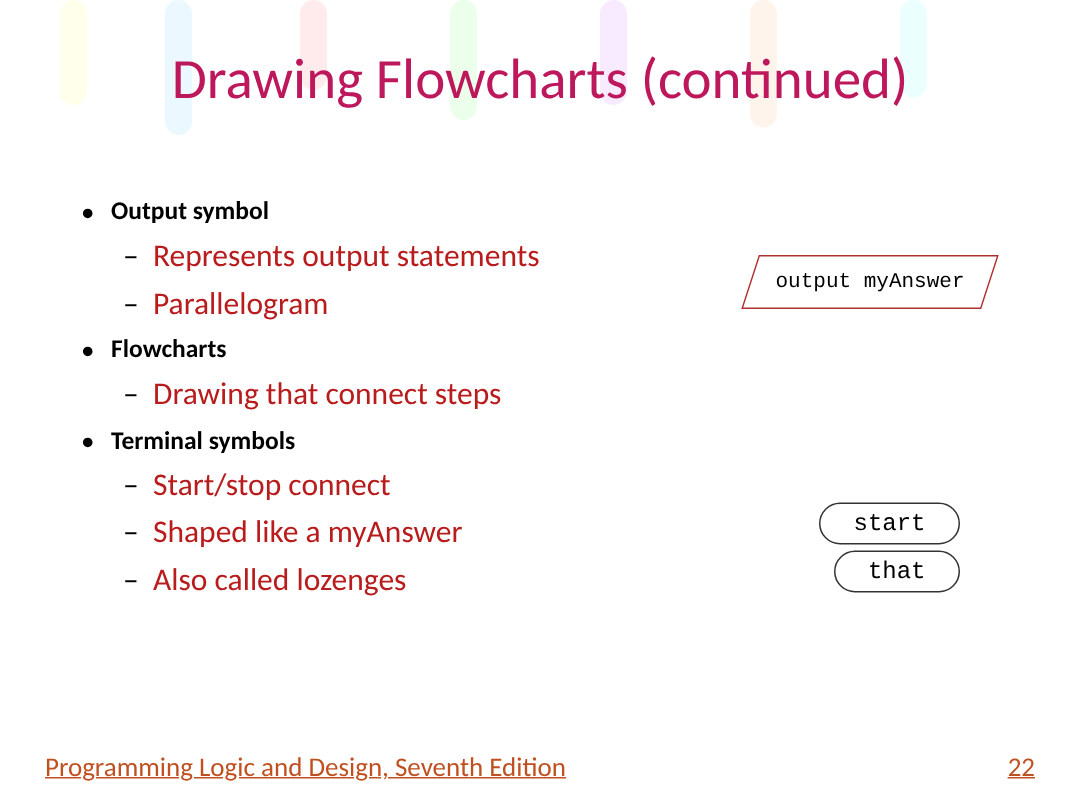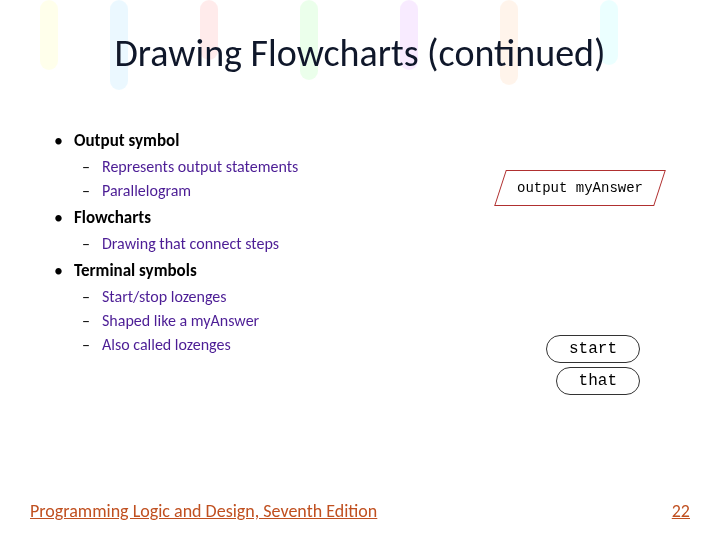--- a/index.html
+++ b/index.html
@@ -17,21 +17,21 @@
     height: 100px;
     opacity: 0.12;
     z-index: 0;
   }
   .title {
     position: absolute;
     top: 30px;
     left: 0; right: 0;
     text-align: center;
     font-size: 38px;
-    color: #0f172a;
+    color: #be185d;
     font-weight: 400;
     z-index: 2;
   }
   .content {
     position: absolute;
     top: 130px;
     left: 50px;
     right: 50px;
     z-index: 2;
   }
@@ -51,22 +51,22 @@
   }
   ul.main > li > .lbl {
     font-weight: bold;
     font-size: 17px;
     color: #000;
   }
   ul.sub { list-style: none; margin-top: 4px; }
   ul.sub > li {
     position: relative;
     padding-left: 28px;
-    font-size: 16px;
-    color: #4c1d95;
+    font-size: 21px;
+    color: #b91c1c;
     line-height: 1.5;
   }
   ul.sub > li::before {
     content: "–";
     position: absolute;
     left: 8px;
     top: 0;
     color: #000;
   }
   .diagram-output {
@@ -146,21 +146,21 @@
     </li>
     <li>
       <span class="lbl">Flowcharts</span>
       <ul class="sub">
         <li>Drawing that connect steps</li>
       </ul>
     </li>
     <li>
       <span class="lbl">Terminal symbols</span>
       <ul class="sub">
-        <li>Start/stop lozenges</li>
+        <li>Start/stop connect</li>
         <li>Shaped like a myAnswer</li>
         <li>Also called lozenges</li>
       </ul>
     </li>
   </ul>
 </div>
 
 <div class="diagram-output">
   <div class="parallelogram">
     <span>output myAnswer</span>

